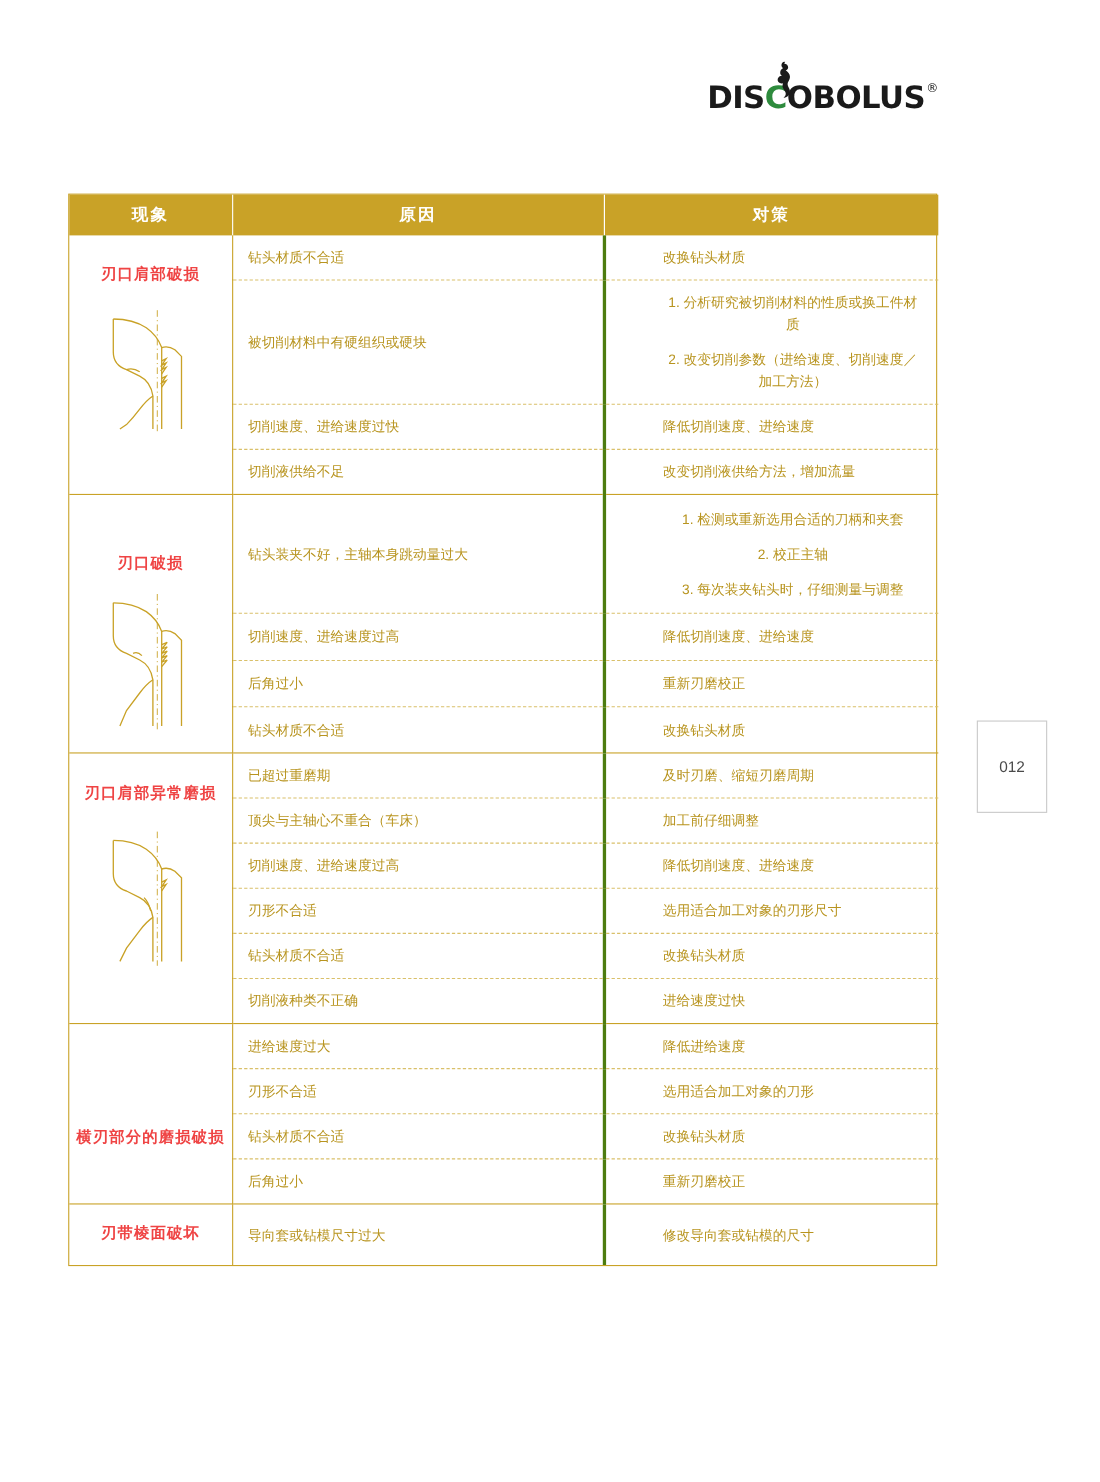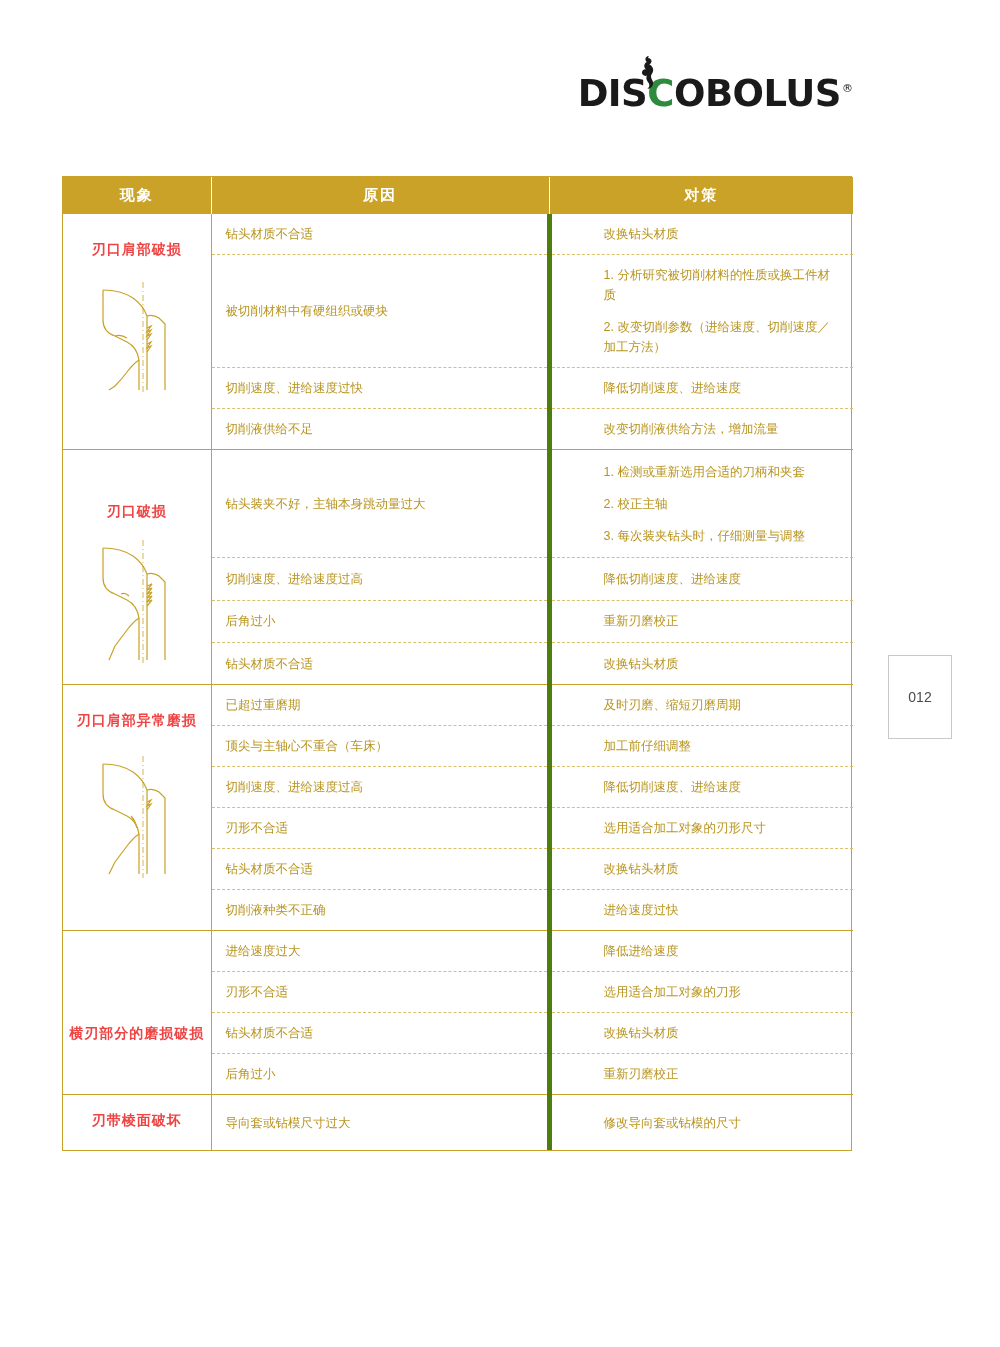--- a/index.html
+++ b/index.html
@@ -24,21 +24,21 @@
   .logo {
     position: absolute;
     top: 72px;
     right: 148px;
     display: flex;
     align-items: baseline;
   }
   .logo-text {
     font-family: "DejaVu Sans", sans-serif;
     font-weight: bold;
-    font-size: 37px;
+    font-size: 28px;
     letter-spacing: -0.5px;
     color: #1a1a1a;
     position: relative;
   }
   .logo-text .hl {
     color: #2e8b3d;
   }
   .logo-reg {
     font-size: 11px;
     color: #1a1a1a;
@@ -105,21 +105,21 @@
   td {
     font-size: 12.5px;
     color: #b8941f;
     vertical-align: middle;
     line-height: 1.6;
   }
   td.cause, td.remedy {
     padding: 10px 14px;
     border-bottom: 1px dashed #d9c06a;
   }
-  td.cause { border-right: 5px solid #4d7c0f; }
+  td.cause { border-right: 3px solid #4d7c0f; }
   td.remedy { text-align: left; padding-left: 52px; }
 
   tr.group-end td.cause,
   tr.group-end td.remedy {
     border-bottom: 1px solid #c9a227;
   }
   tr.last-row td.cause,
   tr.last-row td.remedy {
     border-bottom: none;
   }
@@ -140,20 +140,21 @@
     margin-bottom: 8px;
     margin-top: 14px;
   }
   .phenom-title.mid { margin-top: 40px; }
   .drill-svg { display: block; margin: 0 auto; }
 
   .numlist {
     margin: 0;
     padding: 0;
     list-style: none;
+    text-align: center;
   }
   .numlist li {
     margin: 0 0 12px 0;
     padding-left: 0;
   }
   .numlist li:last-child { margin-bottom: 0; }
 </style>
 </head>
 <body>
 

